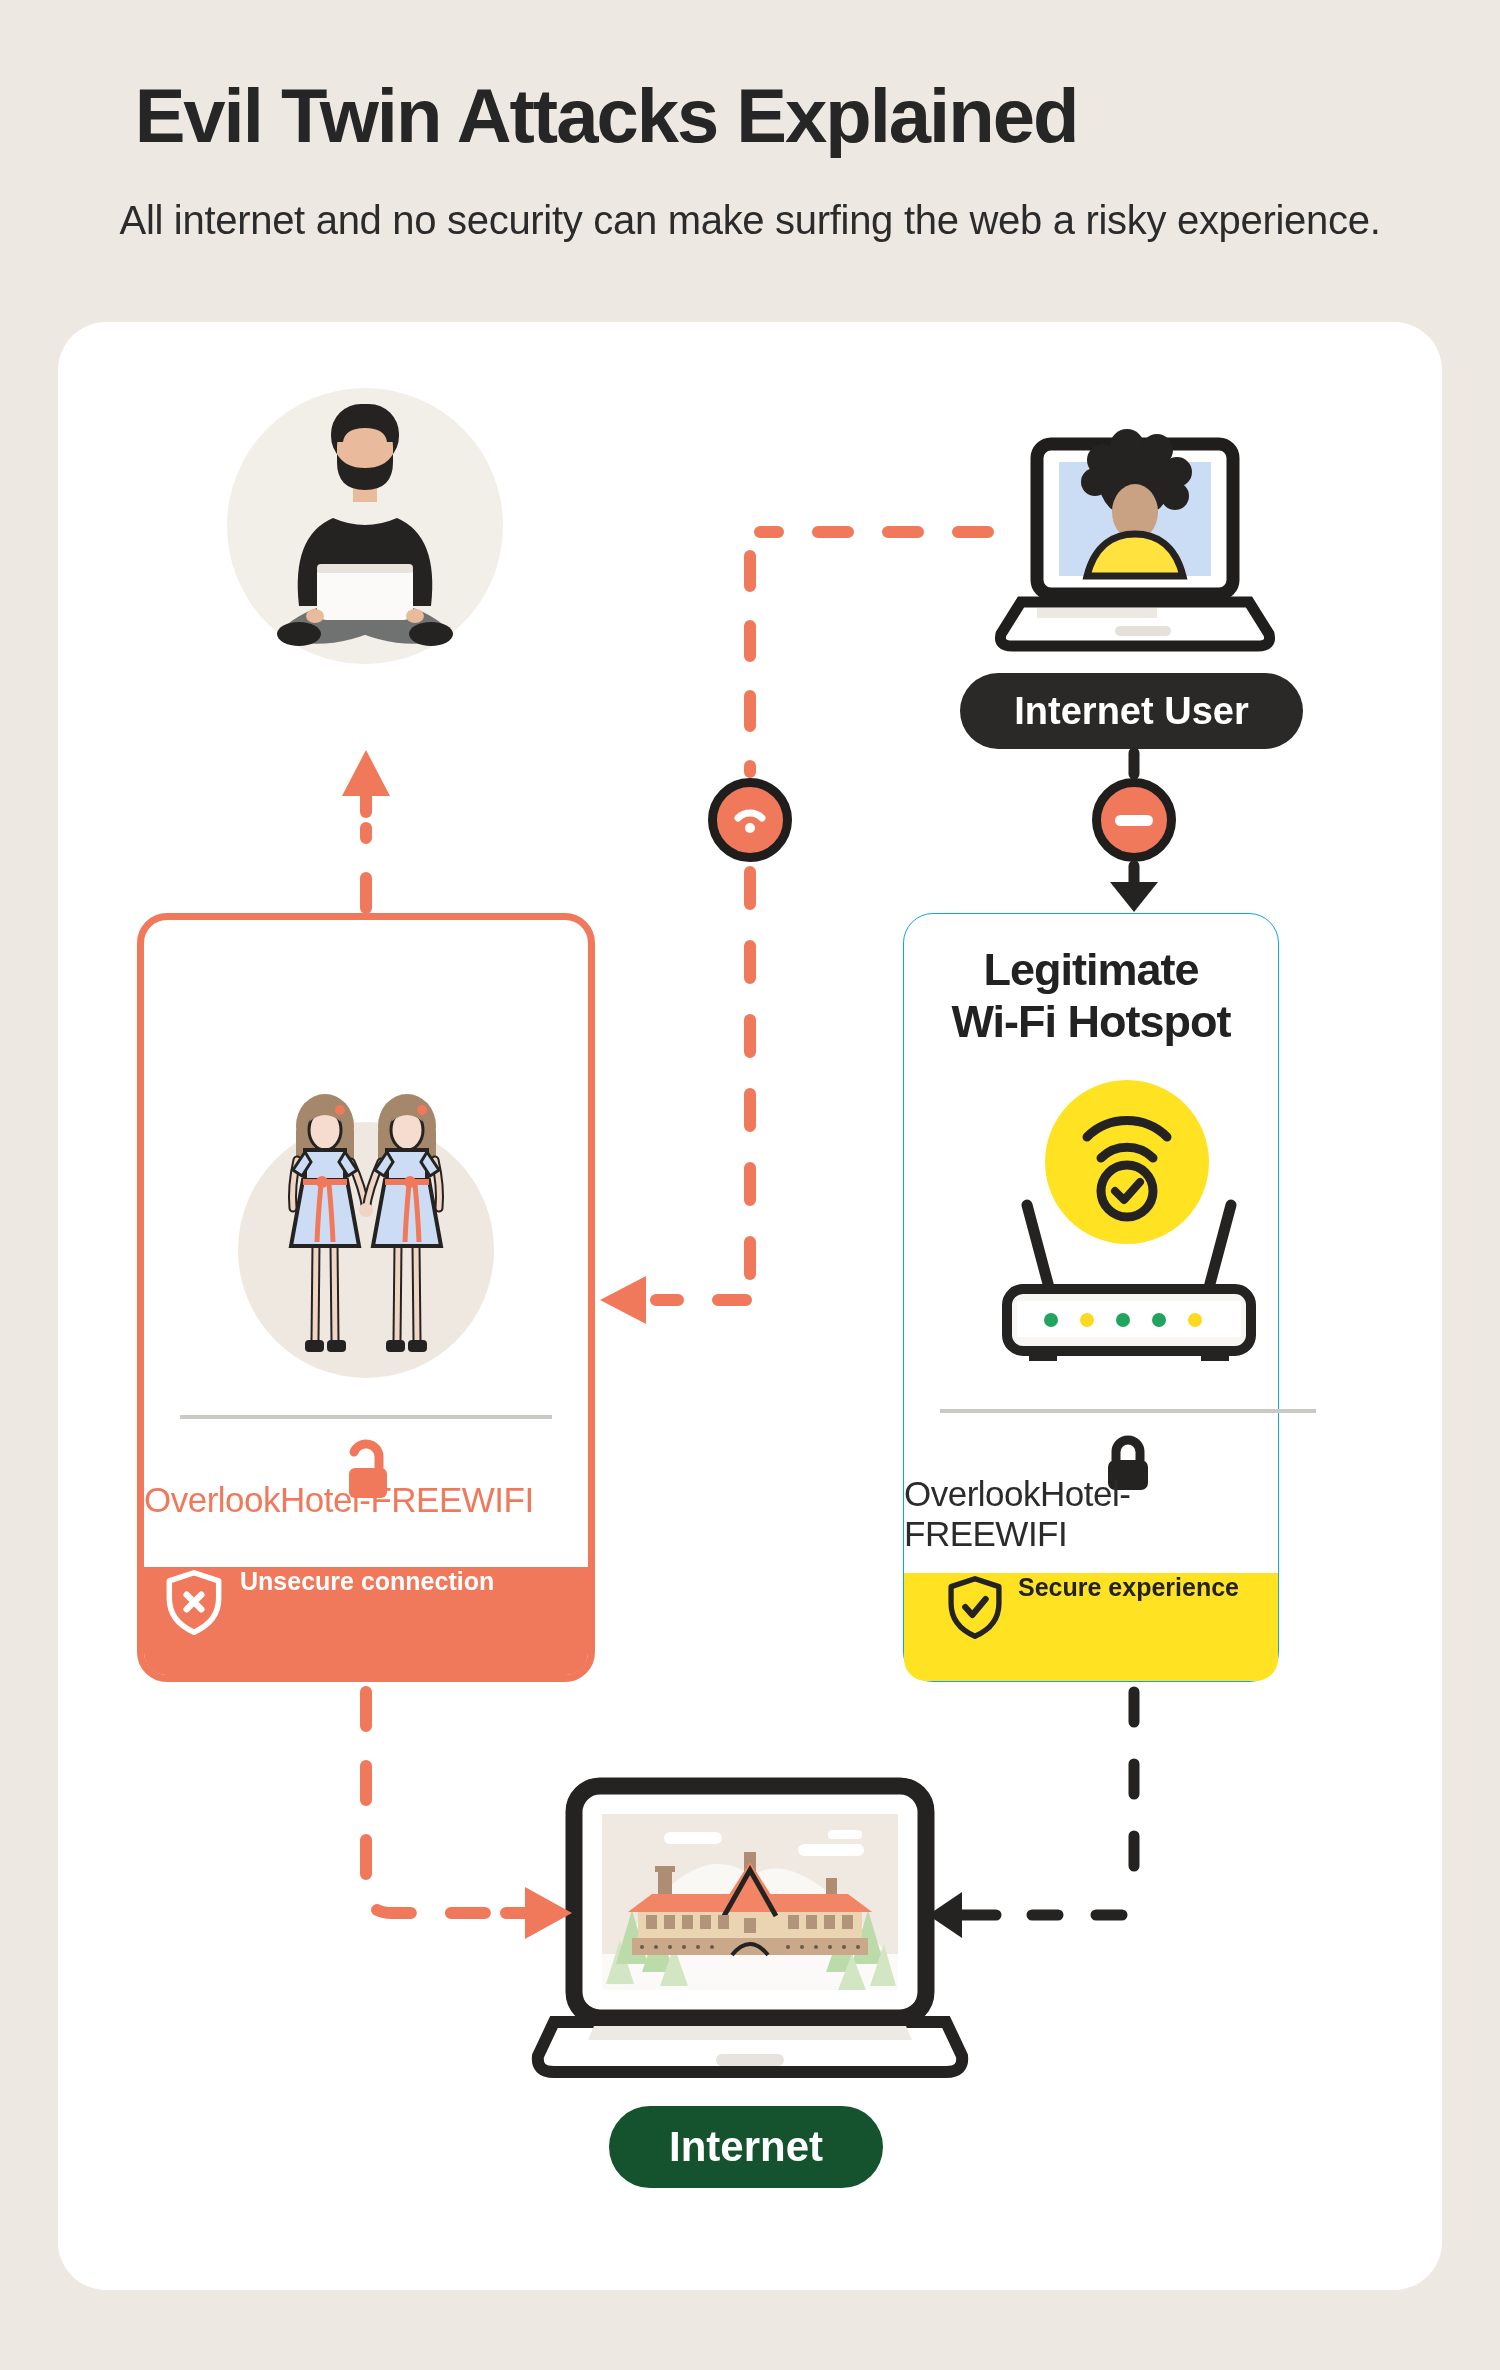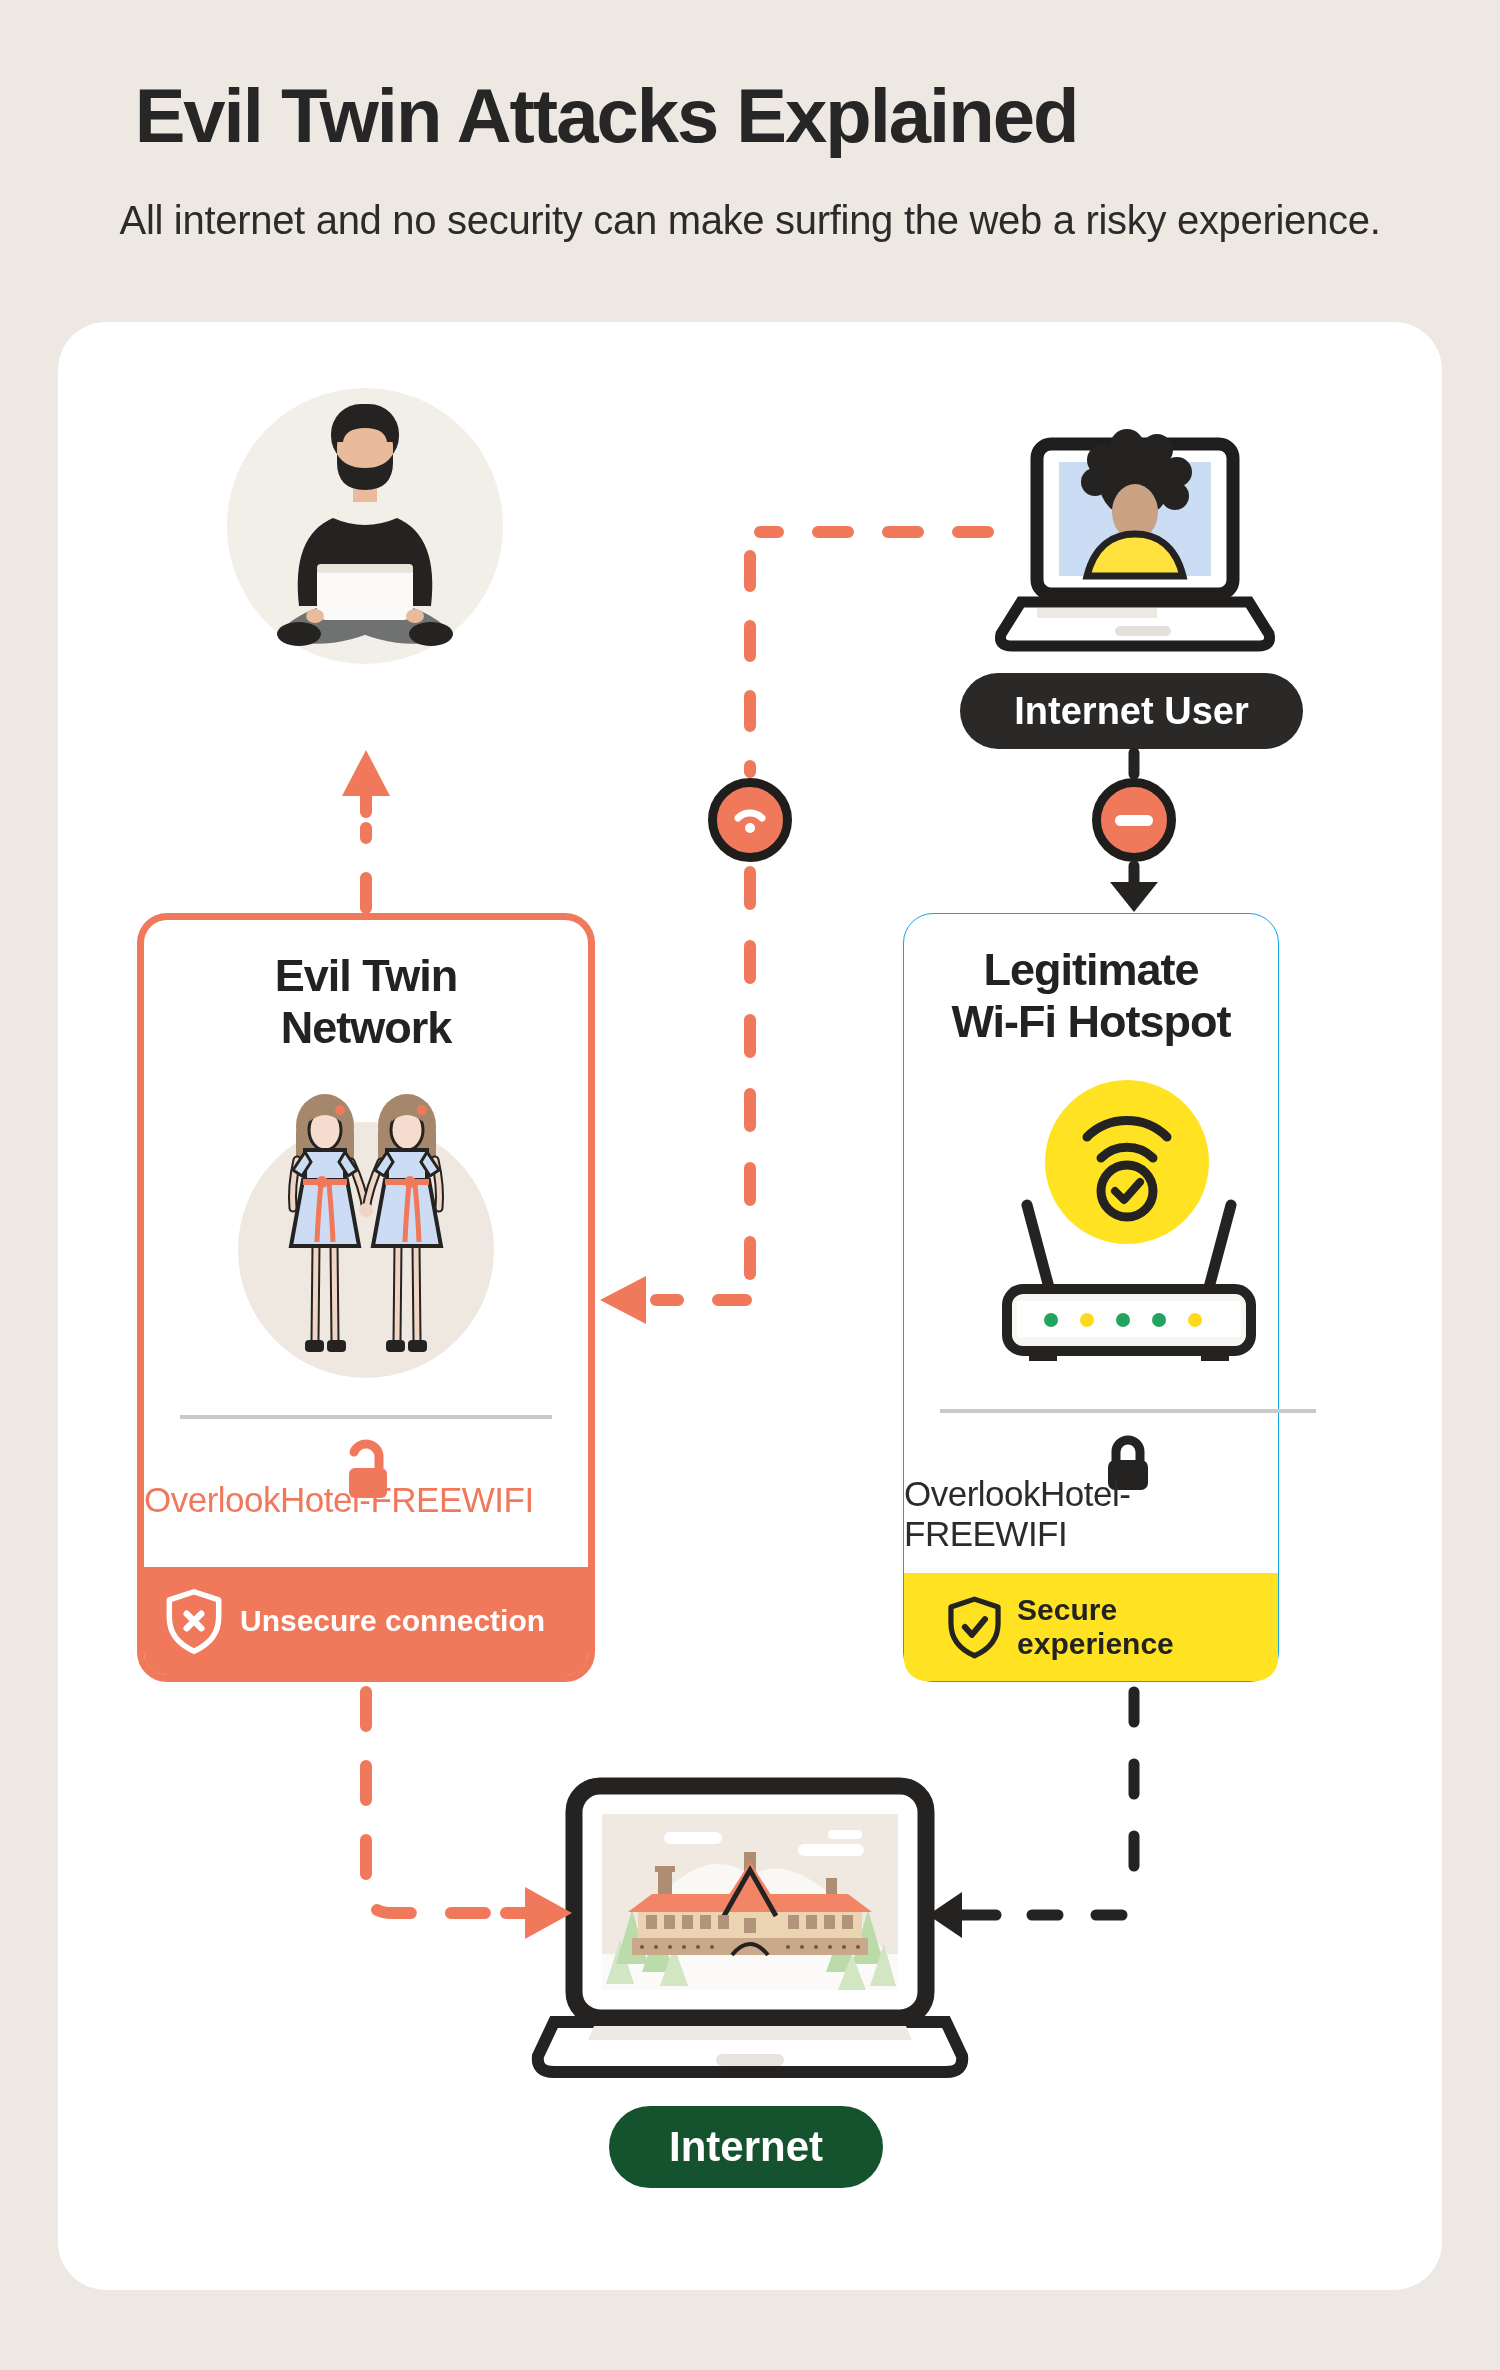--- a/index.html
+++ b/index.html
@@ -27,22 +27,22 @@
   .nbox-title{position:absolute;left:0;top:30px;width:100%;text-align:center;
               font-size:45px;font-weight:700;letter-spacing:-1px;line-height:1.16;color:#222;}
   .divider{position:absolute;left:36px;top:495px;height:4px;background:#CBC9C6;}
   .nbox-evil .divider{width:372px;}
   .nbox-legit .divider{width:376px;}
   .padlock{position:absolute;top:516px;}
   .ssid{position:absolute;left:0;top:560px;width:100%;text-align:left;font-size:35px;
         letter-spacing:-0.5px;font-weight:400;}
   .ssid-evil{color:#F0795C;}
   .ssid-legit{color:#2B2B2B;}
-  .footer{position:absolute;left:0;bottom:0;width:100%;height:108px;display:flex;align-items:center;
-          border-radius:0 0 22px 22px;box-sizing:border-box;font-weight:700;font-size:30px;}
+  .footer{position:absolute;left:0;bottom:0;width:100%;height:108px;display:flex;
+          border-radius:0 0 22px 22px;box-sizing:border-box;font-weight:700;font-size:25px;}
   .footer-evil{background:#F0795C;color:#fff;padding-left:18px;gap:14px;}
   .footer-legit{background:#FFE322;color:#222;padding-left:40px;gap:12px;}
   .overlay{position:absolute;left:0;top:0;width:1500px;height:2370px;pointer-events:none;}
 </style>
 </head>
 <body>
 
 <div class="canvas">
 
   <h1 class="page-title">Evil Twin Attacks Explained</h1>
@@ -95,24 +95,20 @@
     <svg width="40" height="40" viewBox="0 0 40 40">
       <path d="M8,18 a17,17 0 0 1 24,0" stroke="#fff" stroke-width="7" fill="none" stroke-linecap="round"></path>
       <circle cx="20" cy="28" r="5" fill="#fff"></circle>
     </svg>
   </div>
   <div class="badge badge-minus">
     <div class="minus-bar"></div>
   </div>
 
   <div class="nbox nbox-evil">
-    <div class="nbox-title">
-      <div>Evil Twin</div>
-      <div>Network</div>
-    </div>
     <svg class="illu" style="left:69px;top:130px" width="306" height="346" viewBox="0 0 306 346">
       <circle cx="153" cy="200" r="128" fill="#EFE8E0"></circle>
 
       <g>
         <ellipse cx="112" cy="76" rx="29" ry="32" fill="#A5876B"></ellipse>
         <rect x="83" y="76" width="13" height="38" rx="6" fill="#A5876B"></rect>
         <rect x="128" y="76" width="13" height="38" rx="6" fill="#A5876B"></rect>
         <ellipse cx="112" cy="80" rx="16" ry="20" fill="#F6DCCE" stroke="#242321" stroke-width="3"></ellipse>
         <path d="M96,72 q4,-16 16,-16 q12,0 16,16 q-8,-7 -16,-7 q-8,0 -16,7 z" fill="#A5876B"></path>
         <circle cx="127" cy="60" r="5" fill="#F0795C"></circle>

